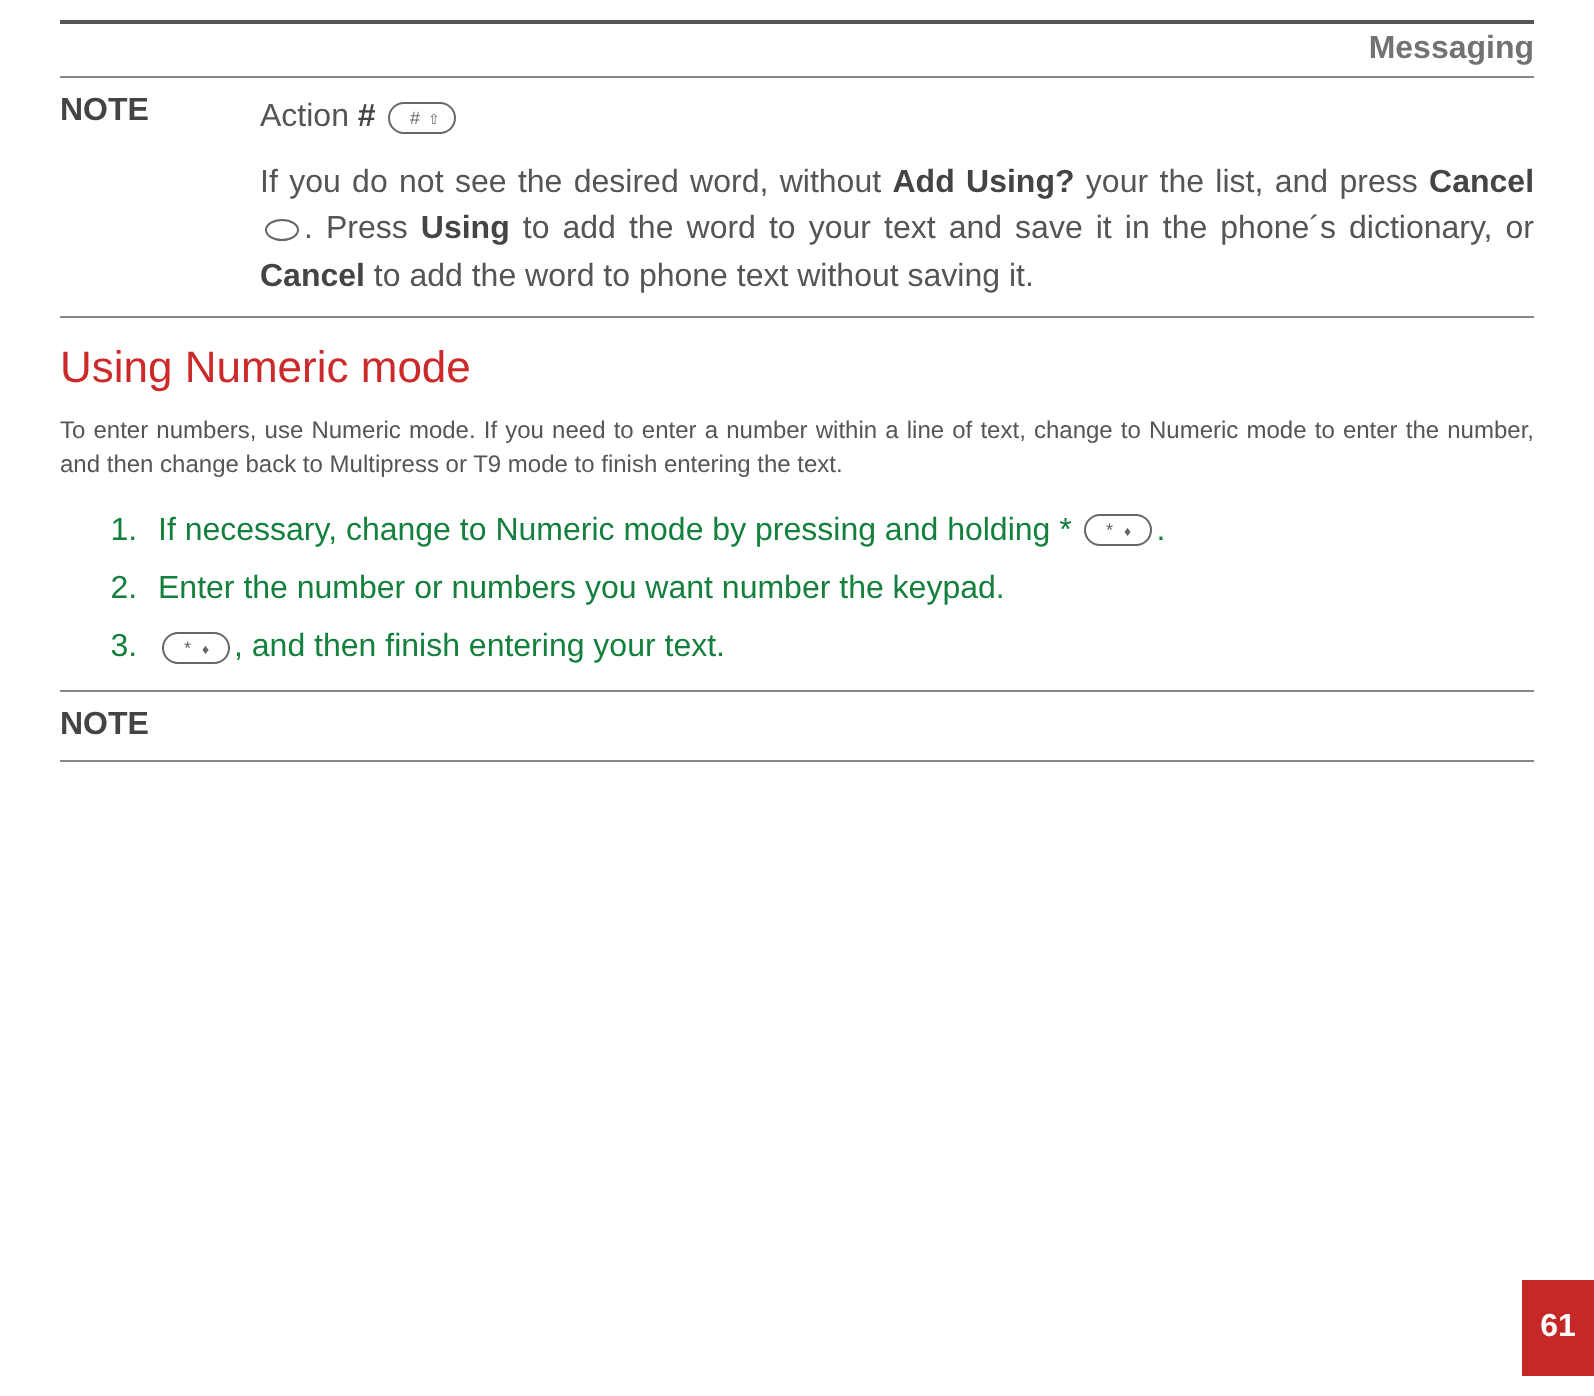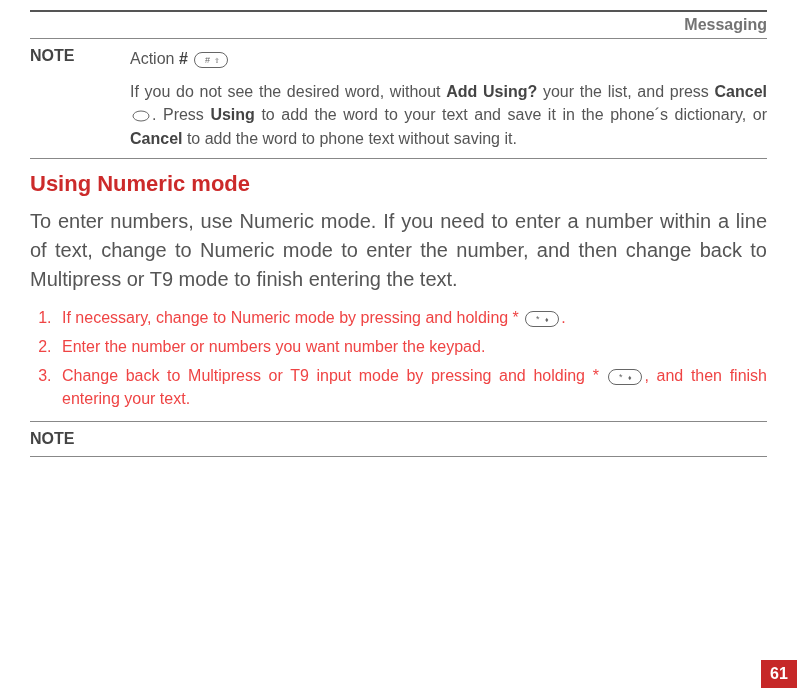--- a/index.html
+++ b/index.html
@@ -44,61 +44,62 @@
       line-height: 1.45;
       color: #555;
       text-align: justify;
     }
     .note-body p { margin-bottom: 10px; }
     .note-body p:last-child { margin-bottom: 0; }
     .bold { font-weight: bold; color: #444; }
     .section-title {
       color: #cc2a2a;
       font-size: 22px;
-      font-weight: bold;
+      font-weight: normal;
       margin: 12px 0 10px 0;
     }
     .body-para {
-      font-size: 20px;
+      font-size: 12px;
       line-height: 1.45;
       color: #555;
       margin-bottom: 12px;
       text-align: justify;
     }
     ol.steps {
       list-style: decimal;
       padding-left: 26px;
       margin-bottom: 10px;
     }
     ol.steps li {
       font-size: 16px;
       line-height: 1.45;
-      color: #ef4444;
+      color: #15803d;
       margin-bottom: 6px;
       padding-left: 6px;
       text-align: justify;
+      margin-left: 17px;
     }
     .key-icon {
       display: inline-block;
       vertical-align: middle;
       margin: 0 2px;
     }
     .key-icon svg { display: block; }
     .circle-icon {
       display: inline-block;
       vertical-align: middle;
       margin: 0 2px;
     }
     .circle-icon svg { display: block; }
     .page-tab {
       position: absolute;
       right: 0;
       bottom: 10px;
       width: 36px;
-      height: 28px;
+      height: 48px;
       background: #c62828;
       color: #fff;
       font-weight: bold;
       font-size: 16px;
       display: flex;
       align-items: center;
       justify-content: center;
     }
   </style>
 </head>
@@ -142,21 +143,21 @@
     <span>If necessary, change to Numeric mode by pressing and holding * </span><span class="key-icon">
       <svg width="34" height="16" viewBox="0 0 34 16">
         <rect x="0.5" y="0.5" width="33" height="15" rx="7.5" ry="7.5" fill="#fff" stroke="#666" stroke-width="1"></rect>
         <text x="11" y="11" font-size="9" fill="#666">*</text>
         <text x="20" y="11" font-size="7" fill="#666">♦</text>
       </svg>
     </span><span>.</span>
   </li>
   <li>Enter the number or numbers you want number the keypad.</li>
   <li>
-    <span>Change back to Multipress or T9 input mode by pressing and holding * </span><span class="key-icon">
+    <span class="key-icon">
       <svg width="34" height="16" viewBox="0 0 34 16">
         <rect x="0.5" y="0.5" width="33" height="15" rx="7.5" ry="7.5" fill="#fff" stroke="#666" stroke-width="1"></rect>
         <text x="11" y="11" font-size="9" fill="#666">*</text>
         <text x="20" y="11" font-size="7" fill="#666">♦</text>
       </svg>
     </span><span>, and then finish entering your text.</span>
   </li>
 </ol>
 
 <hr class="hr-thin">

